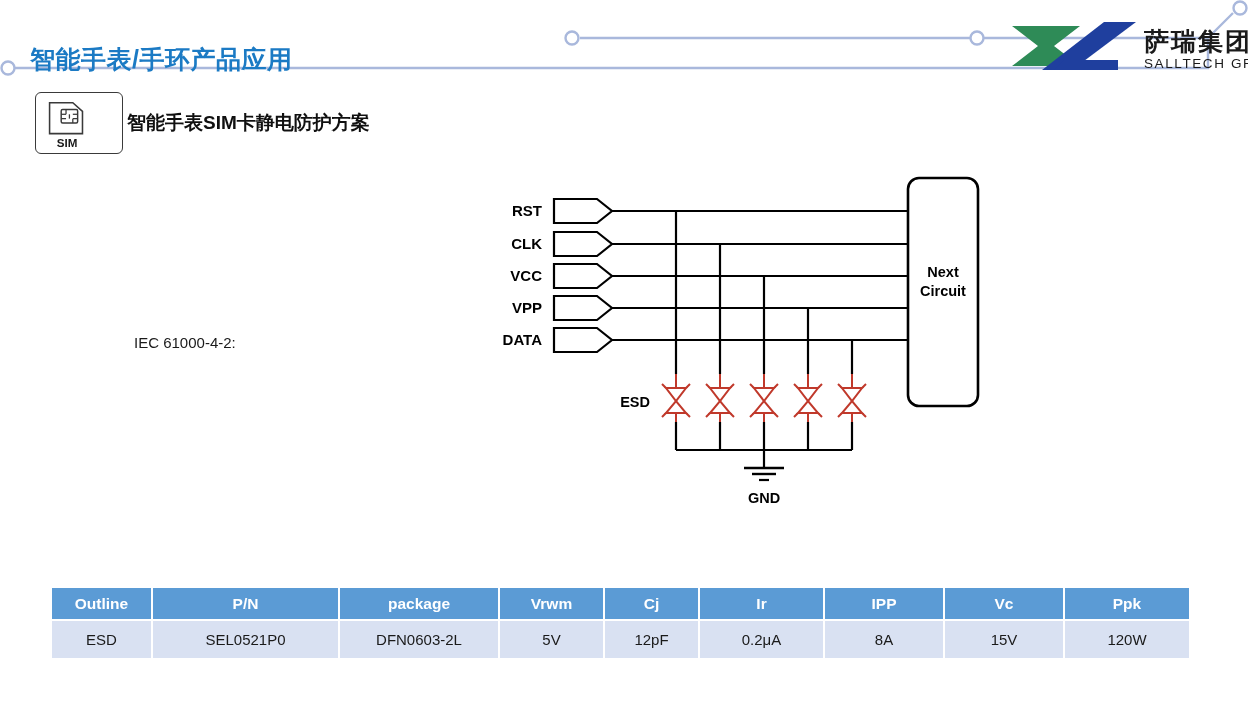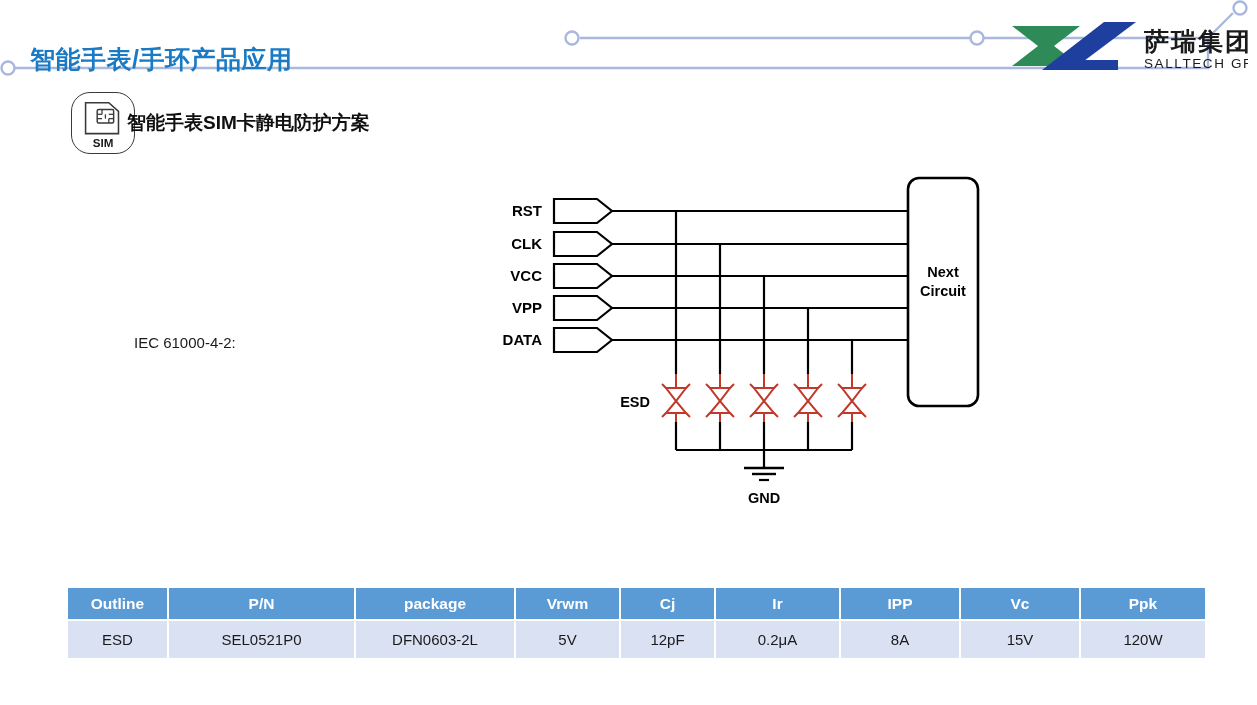--- a/index.html
+++ b/index.html
@@ -41,25 +41,24 @@
   #brand-logo {
     position: absolute;
     left: 1008px; top: 16px;
     width: 240px; height: 60px;
   }
 
   
   #sim-icon-box {
     position: absolute;
     left: 35px; top: 92px;
-    width: 64px; height: 62px;
+    width: 88px; height: 62px;
     border: 1.6px solid #3a3a3a;
-    border-radius: 19px;
+    border-radius: 6px;
     box-sizing: border-box;
-    margin-left: 36px;
   }
   #sim-icon-box svg { display:block; }
   #section-title {
     position: absolute;
     left: 127px; top: 110px;
     font-size: 19px;
     font-weight: bold;
     color: #101010;
     white-space: nowrap;
   }
@@ -78,21 +77,21 @@
   
   #circuit-diagram {
     position: absolute;
     left: 480px; top: 160px;
     width: 520px; height: 360px;
   }
 
   
   #spec-table {
     position: absolute;
-    left: 68px; top: 588px;
+    left: 52px; top: 588px;
     width: 1137px;
     border-collapse: collapse;
     table-layout: fixed;
   }
   #spec-table th {
     background: #5B9BD5;
     color: #ffffff;
     font-size: 15.5px;
     font-weight: bold;
     height: 31px;

